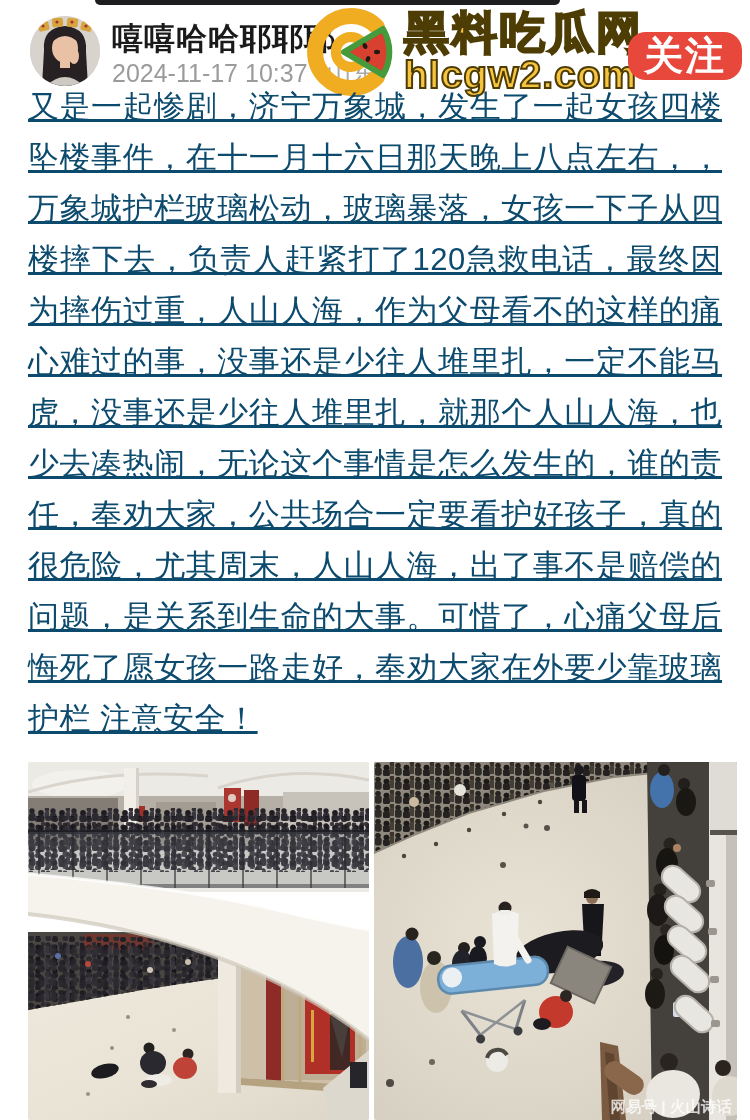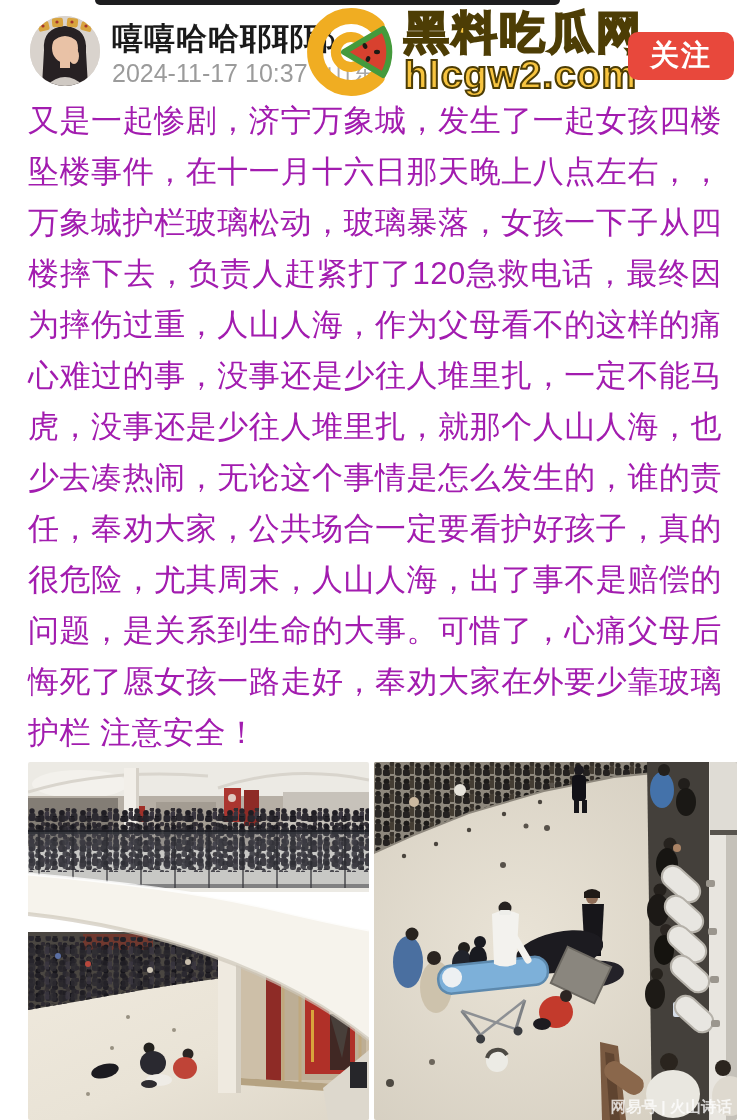--- a/index.html
+++ b/index.html
@@ -26,27 +26,27 @@
              align-items:center;pointer-events:none;}
   .wm-logo{width:104px;height:100px;flex:0 0 auto;}
   .wm-text{margin-left:4px;line-height:1;}
   .wm-title{font-size:45px;font-weight:bold;color:var(--wm-color,#f7c440);
             letter-spacing:3px;-webkit-text-stroke:2.2px #4d3d05;
             text-shadow:0 0 2px rgba(255,255,255,.9);white-space:nowrap;}
   .wm-url{font-size:39px;font-weight:bold;color:var(--wm-color,#f7c440);
           letter-spacing:1px;-webkit-text-stroke:2px #4d3d05;
           text-shadow:0 0 2px rgba(255,255,255,.9);white-space:nowrap;}
 
-  .follow-btn{position:absolute;left:628px;top:32px;width:106px;height:48px;
-              background:var(--accent,#e8483c);color:#fff;font-size:29px;font-weight:bold;
-              border:none;border-radius:10px;display:flex;align-items:center;
+  .follow-btn{position:absolute;left:628px;top:32px;width:114px;height:48px;
+              background:var(--accent,#e8483c);color:#fff;font-size:39px;font-weight:bold;
+              border:none;border-radius:18px;display:flex;align-items:center;
               justify-content:center;letter-spacing:2px;cursor:pointer;}
 
   
-  .post-body{position:absolute;left:28px;top:95px;width:694px;color:#a21caf;}
+  .post-body{position:absolute;left:28px;top:81px;width:694px;color:#0c4a6e;text-decoration:underline;}
   .post-line{font-size:31px;line-height:51px;text-align:justify;text-align-last:justify;
              white-space:nowrap;letter-spacing:0.5px;}
   .post-line:last-child{text-align-last:left;}
 
   
   .photos{position:absolute;left:28px;top:762px;display:flex;gap:5px;}
   .photos figure{margin:0;padding:0;}
   .ph{display:block;border-radius:2px;}
 </style>
 </head>

